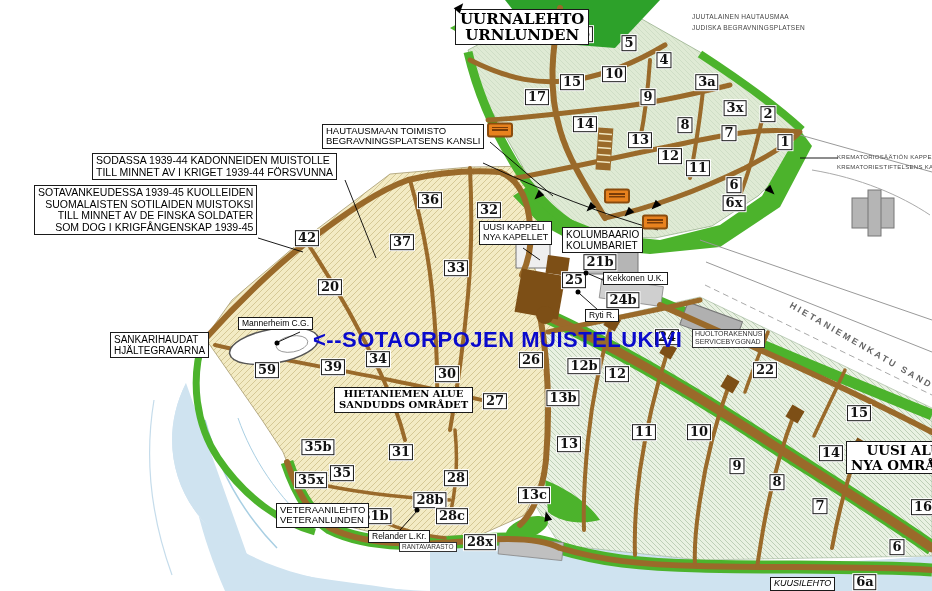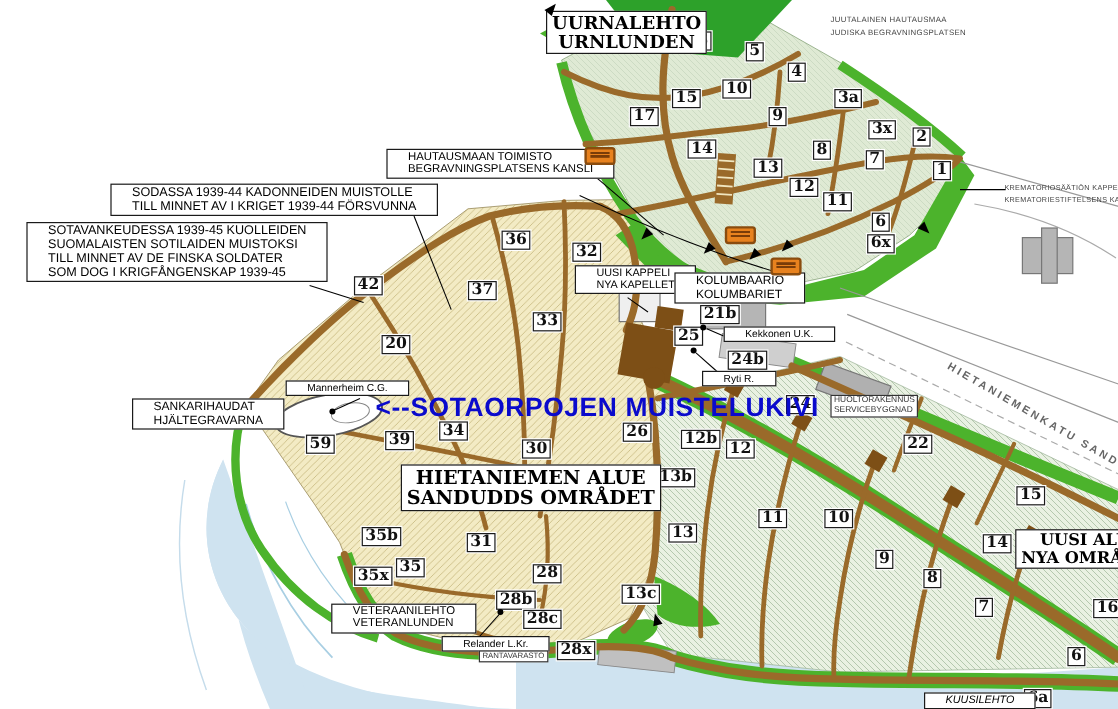--- a/index.html
+++ b/index.html
@@ -6,21 +6,21 @@
   #stage{position:relative;width:932px;height:591px;overflow:hidden;background:#ffffff;
          font-family:"Liberation Sans",sans-serif;}
   #map-base{position:absolute;left:0;top:0;}
   .plot-number{
     position:absolute;transform:translate(-50%,-50%);
     background:#ffffff;border:1px solid #1a1a1a;
     font-family:"DejaVu Serif",serif;font-weight:bold;font-size:13px;line-height:1.05;
     padding:0 2px;color:#111;white-space:nowrap;box-shadow:0 0 0 1px #ffffff;}
   .map-label{position:absolute;white-space:nowrap;color:#000000;}
   .map-label div{white-space:nowrap;}
-  .map-label.box{background:#ffffff;border:1px solid #1a1a1a;padding:1px 17px;line-height:1.1;}
+  .map-label.box{background:#ffffff;border:1px solid #1a1a1a;padding:1px 3px;line-height:1.1;}
   .map-label.tiny-box{background:#ffffff;border:1px solid #333;padding:0 2px;line-height:1.2;color:#333;}
   .map-label.serif-box{background:#ffffff;border:1px solid #1a1a1a;padding:1px 4px;
     font-family:"DejaVu Serif",serif;font-weight:bold;text-align:center;line-height:1.08;}
   .map-label.tiny{color:#444;line-height:1.7;letter-spacing:0.3px;}
   .map-label.street{color:#666;letter-spacing:2.5px;transform-origin:left top;font-weight:bold;}
   .map-label.blue{color:#0a0acc;font-weight:bold;letter-spacing:0.5px;}
   .bus-icon{position:absolute;width:22px;height:11px;transform:translate(-50%,-50%);
     background:#e8821e;border:2px solid #8a4c0e;border-radius:3px;}
   .bus-icon::after{content:"";position:absolute;left:3px;right:3px;top:2px;height:5px;
     background:repeating-linear-gradient(#7a3c08 0 2px,#e8821e 2px 3px);}
@@ -242,21 +242,21 @@
         <div>KREMATORIESTIFTELSENS KAPELL</div>
       </div>
       <div class="map-label box" style="left: 322px; top: 124px; font-size: 9.5px;">
         <div>HAUTAUSMAAN TOIMISTO</div>
         <div>BEGRAVNINGSPLATSENS KANSLI</div>
       </div>
       <div class="map-label box" style="left: 92px; top: 153px; font-size: 10.5px;">
         <div>SODASSA 1939-44 KADONNEIDEN MUISTOLLE</div>
         <div>TILL MINNET AV I KRIGET 1939-44 FÖRSVUNNA</div>
       </div>
-      <div class="map-label box" style="left: 22px; top: 185px; font-size: 10.5px;">
+      <div class="map-label box" style="left: 34px; top: 185px; font-size: 10.5px; text-align: right;">
         <div>SOTAVANKEUDESSA 1939-45 KUOLLEIDEN</div>
         <div>SUOMALAISTEN SOTILAIDEN MUISTOKSI</div>
         <div>TILL MINNET AV DE FINSKA SOLDATER</div>
         <div>SOM DOG I KRIGFÅNGENSKAP 1939-45</div>
       </div>
       <div class="map-label box" style="left: 479px; top: 221px; font-size: 9px;">
         <div>UUSI KAPPELI</div>
         <div>NYA KAPELLET</div>
       </div>
       <div class="map-label box" style="left: 562px; top: 227px; font-size: 10px;">
@@ -269,21 +269,21 @@
       </div>
       <div class="map-label box" style="left: 238px; top: 317px; font-size: 8.5px;">
         <div>Mannerheim C.G.</div>
       </div>
       <div class="map-label box" style="left: 603px; top: 272px; font-size: 8.5px;">
         <div>Kekkonen U.K.</div>
       </div>
       <div class="map-label box" style="left: 585px; top: 309px; font-size: 8.5px;">
         <div>Ryti R.</div>
       </div>
-      <div class="map-label serif-box" style="left: 334px; top: 387px; font-size: 16px;">
+      <div class="map-label serif-box" style="left: 334px; top: 387px; font-size: 10px;">
         <div>HIETANIEMEN ALUE</div>
         <div>SANDUDDS OMRÅDET</div>
       </div>
       <div class="map-label tiny-box" style="left: 692px; top: 329px; font-size: 7px;">
         <div>HUOLTORAKENNUS</div>
         <div>SERVICEBYGGNAD</div>
       </div>
       <div class="map-label box" style="left: 276px; top: 503px; font-size: 9.5px;">
         <div>VETERAANILEHTO</div>
         <div>VETERANLUNDEN</div>

